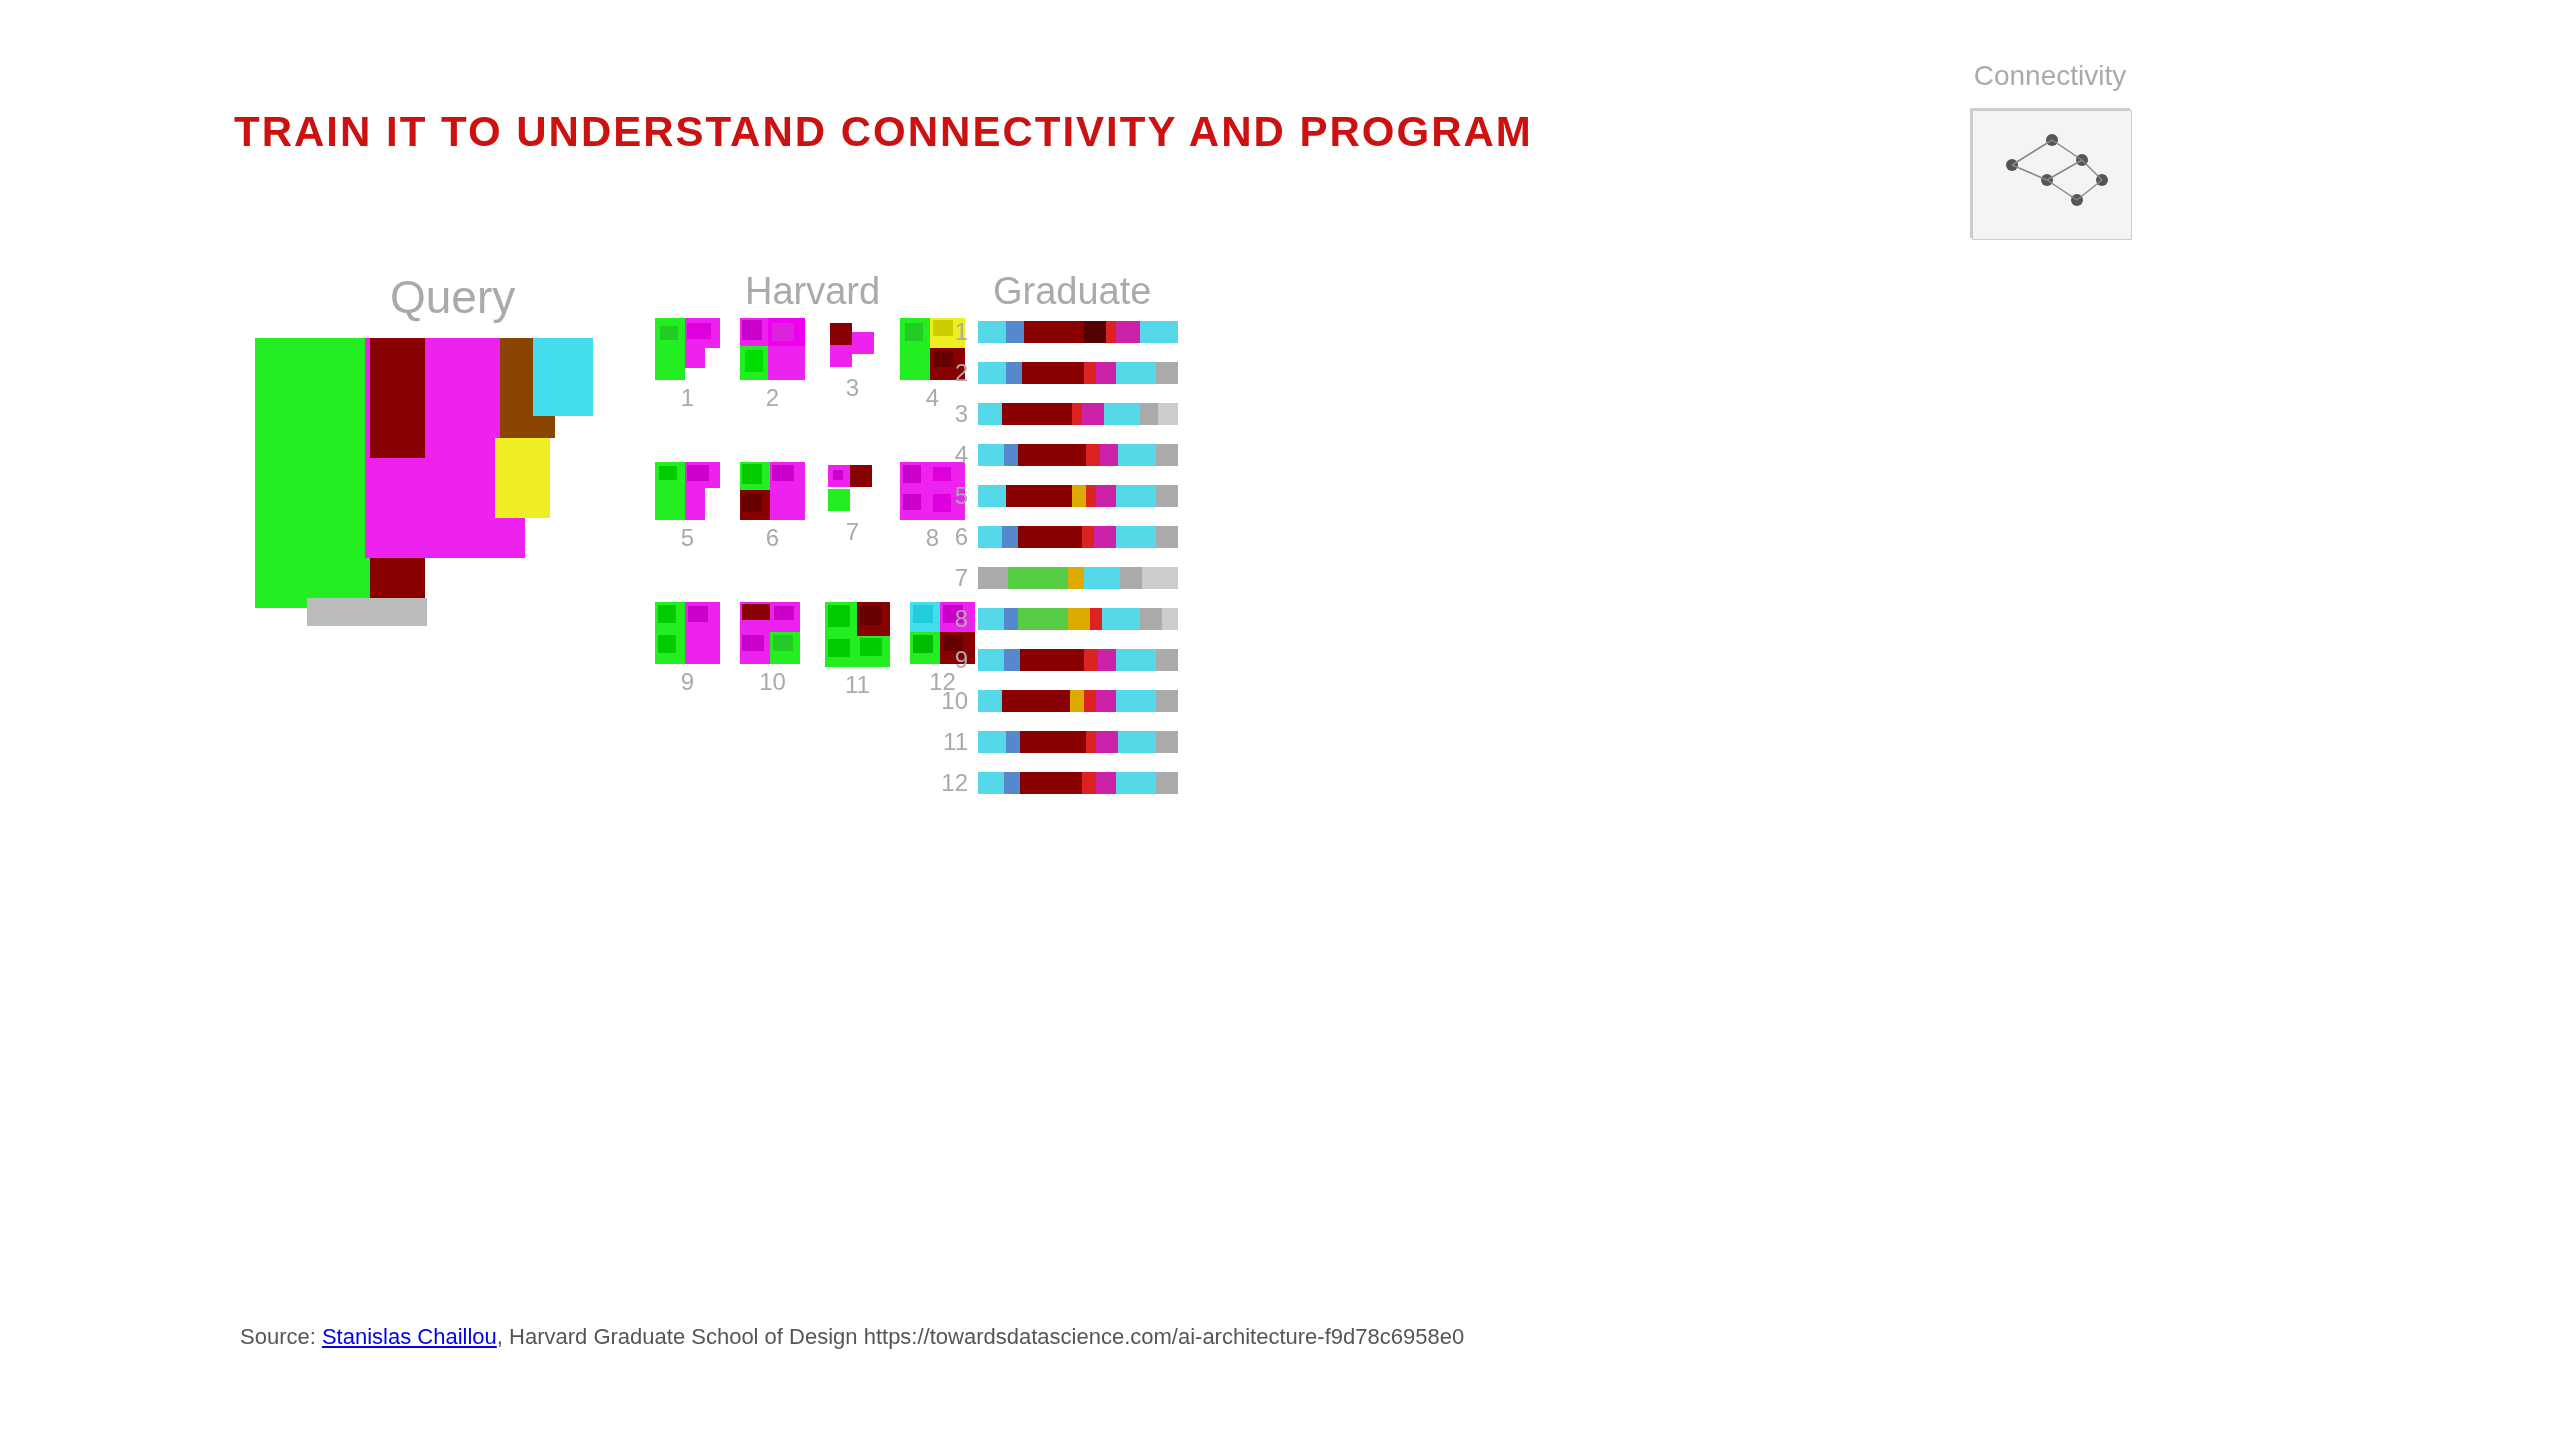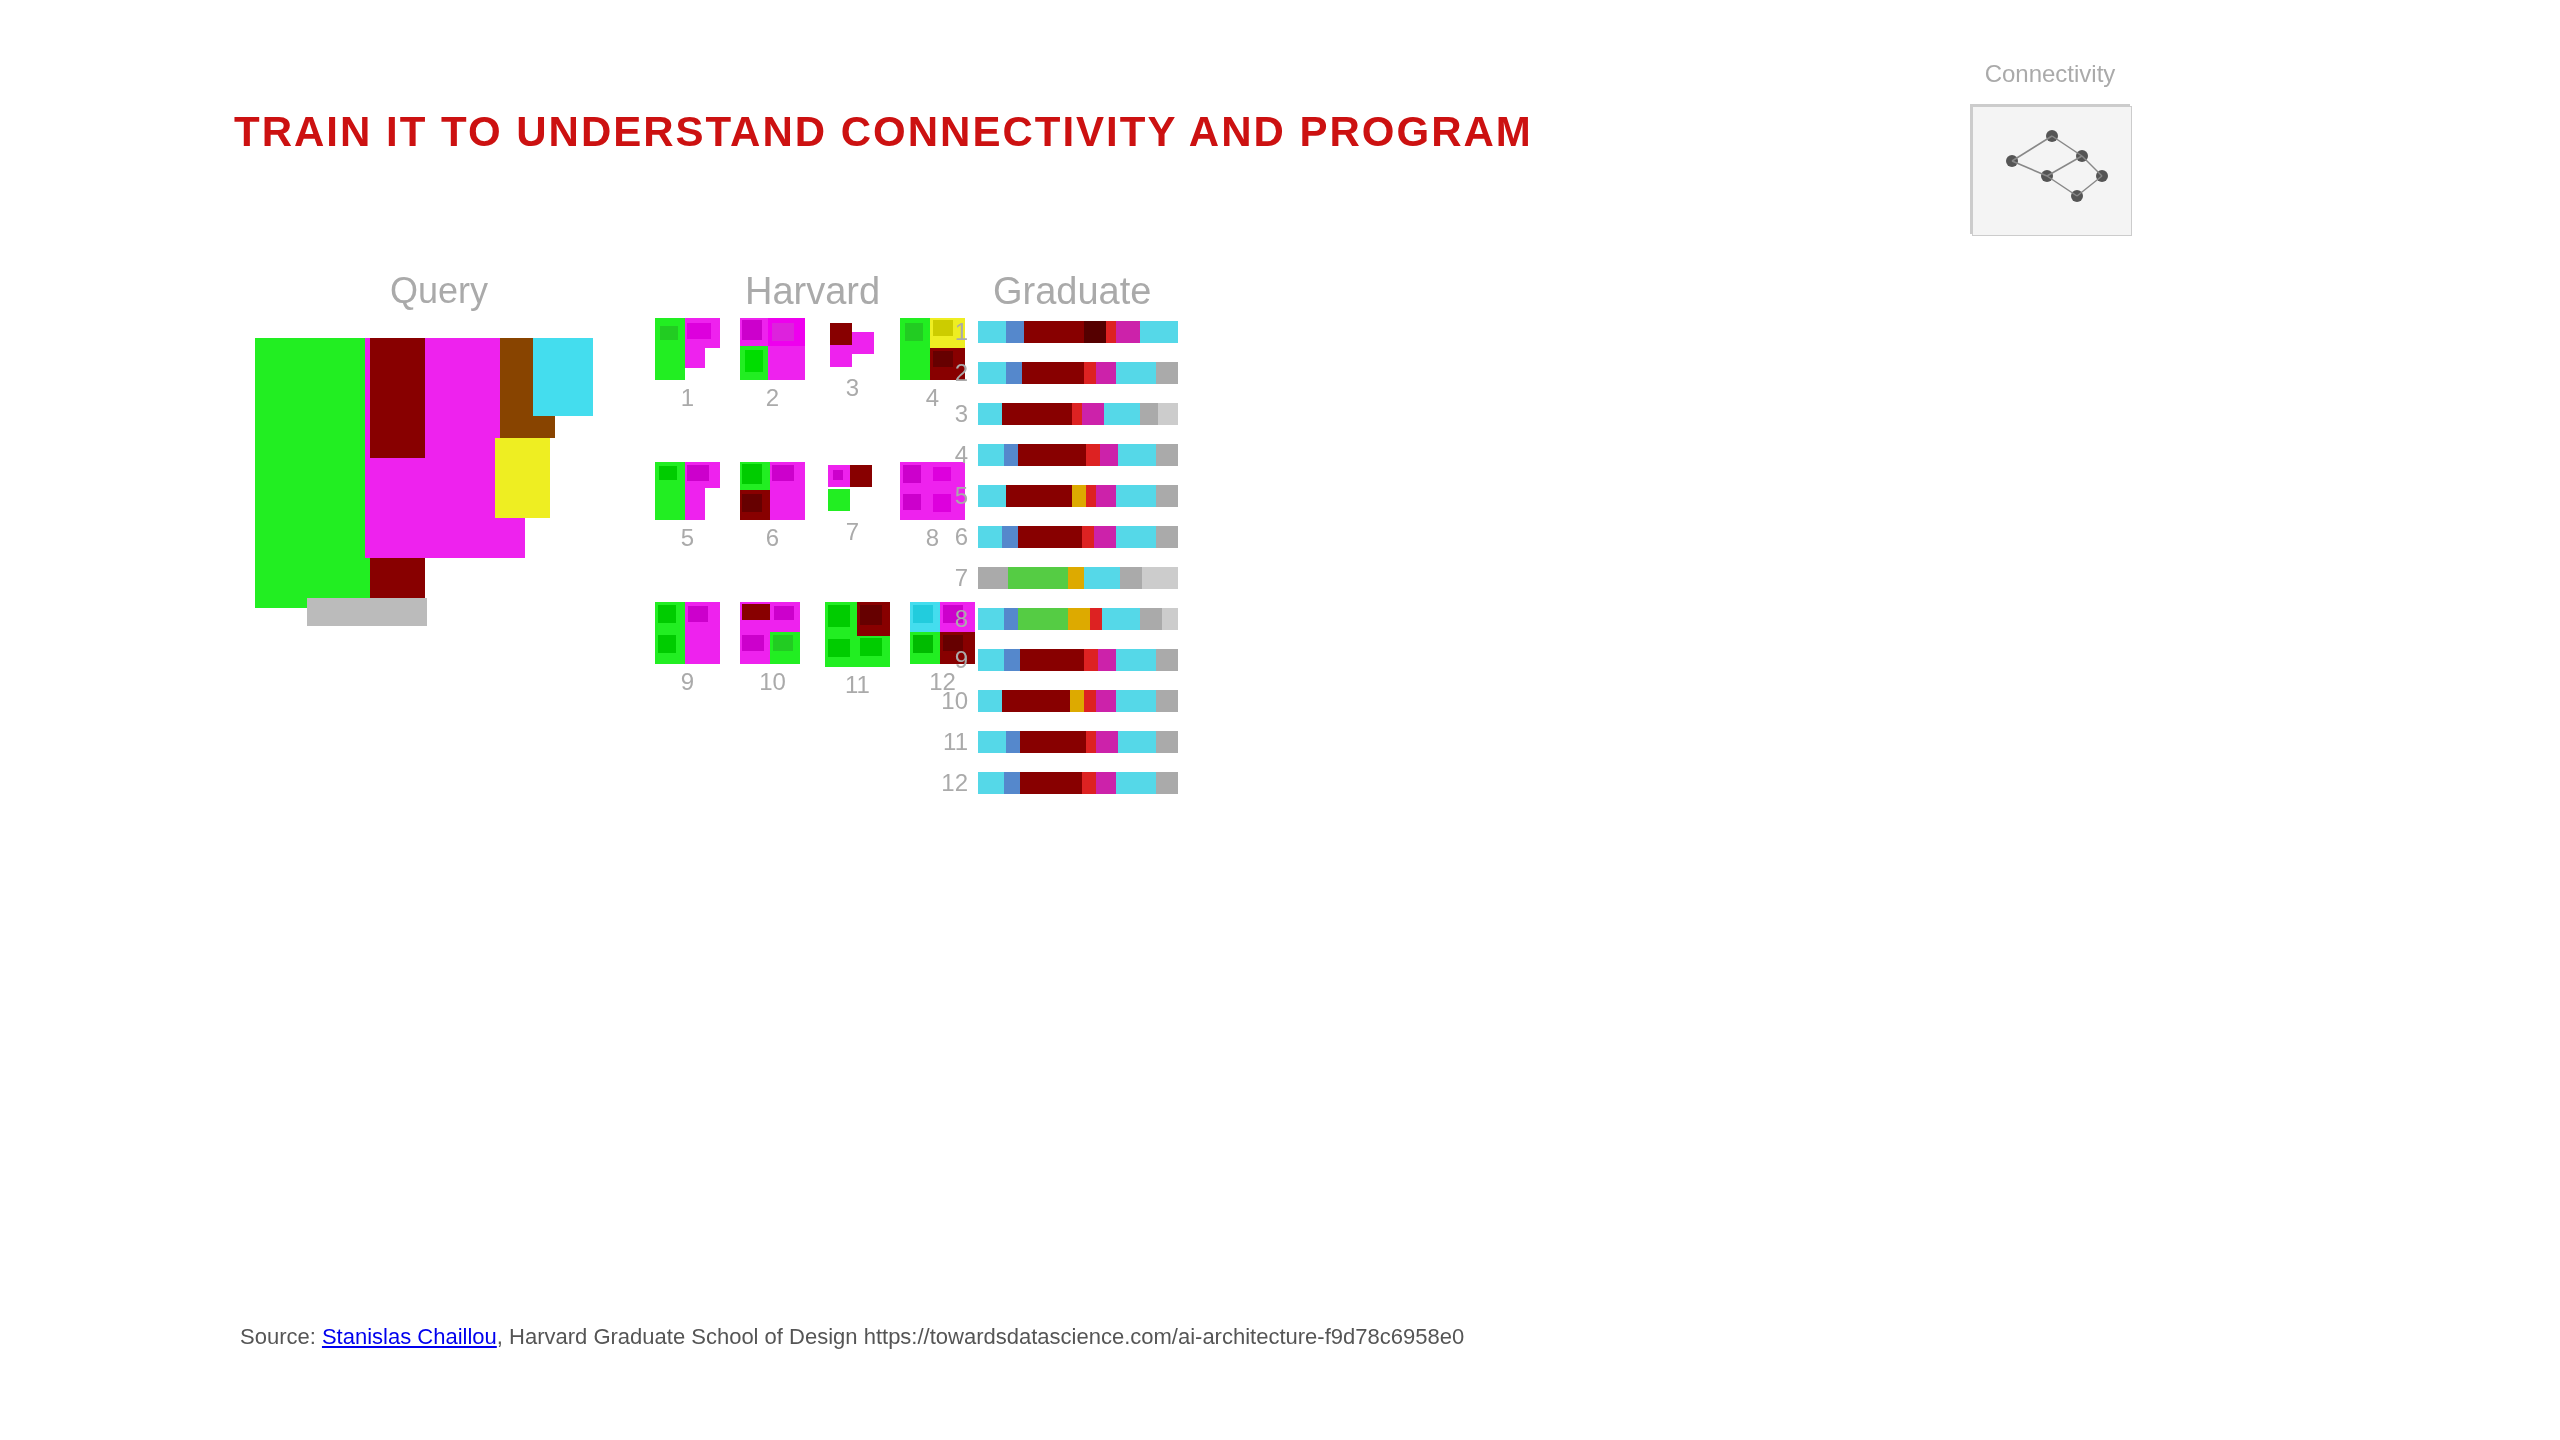--- a/index.html
+++ b/index.html
@@ -34,21 +34,21 @@
       align-items: flex-start;
     }
 
     .top-section-item {
       display: flex;
       flex-direction: column;
       align-items: center;
     }
 
     .top-section-label {
-      font-size: 24px;
+      font-size: 28px;
       color: #aaaaaa;
       margin-bottom: 16px;
       font-weight: 400;
     }
 
     
     .connectivity-box {
       width: 160px;
       height: 130px;
       border: 2px solid #cccccc;
@@ -91,21 +91,21 @@
         <line x1="75" y1="70" x2="110" y2="50" stroke="#888" stroke-width="1.5"></line>
         <line x1="75" y1="70" x2="105" y2="90" stroke="#888" stroke-width="1.5"></line>
         <line x1="110" y1="50" x2="130" y2="70" stroke="#888" stroke-width="1.5"></line>
         <line x1="105" y1="90" x2="130" y2="70" stroke="#888" stroke-width="1.5"></line>
       </svg>
     </div>
   </div>
 
 </div>
 
-<div style="position:absolute; top:270px; left:390px; font-size:36px; color:#aaaaaa; font-weight:300;">Query</div>
+<div style="position:absolute; top:270px; left:390px; font-size:46px; color:#aaaaaa; font-weight:300;">Query</div>
 <div style="position:absolute; top:270px; left:745px; font-size:38px; color:#aaaaaa; font-weight:300;">Harvard</div>
 <div style="position:absolute; top:270px; left:993px; font-size:38px; color:#aaaaaa; font-weight:300;">Graduate</div>
 
 <div style="position:absolute; top:338px; left:255px;">
   <svg width="340" height="290" viewBox="0 0 340 290">
 
     <rect x="0" y="0" width="140" height="270" fill="#22ee22"></rect>
 
     <rect x="110" y="0" width="160" height="220" fill="#ee22ee"></rect>
 

